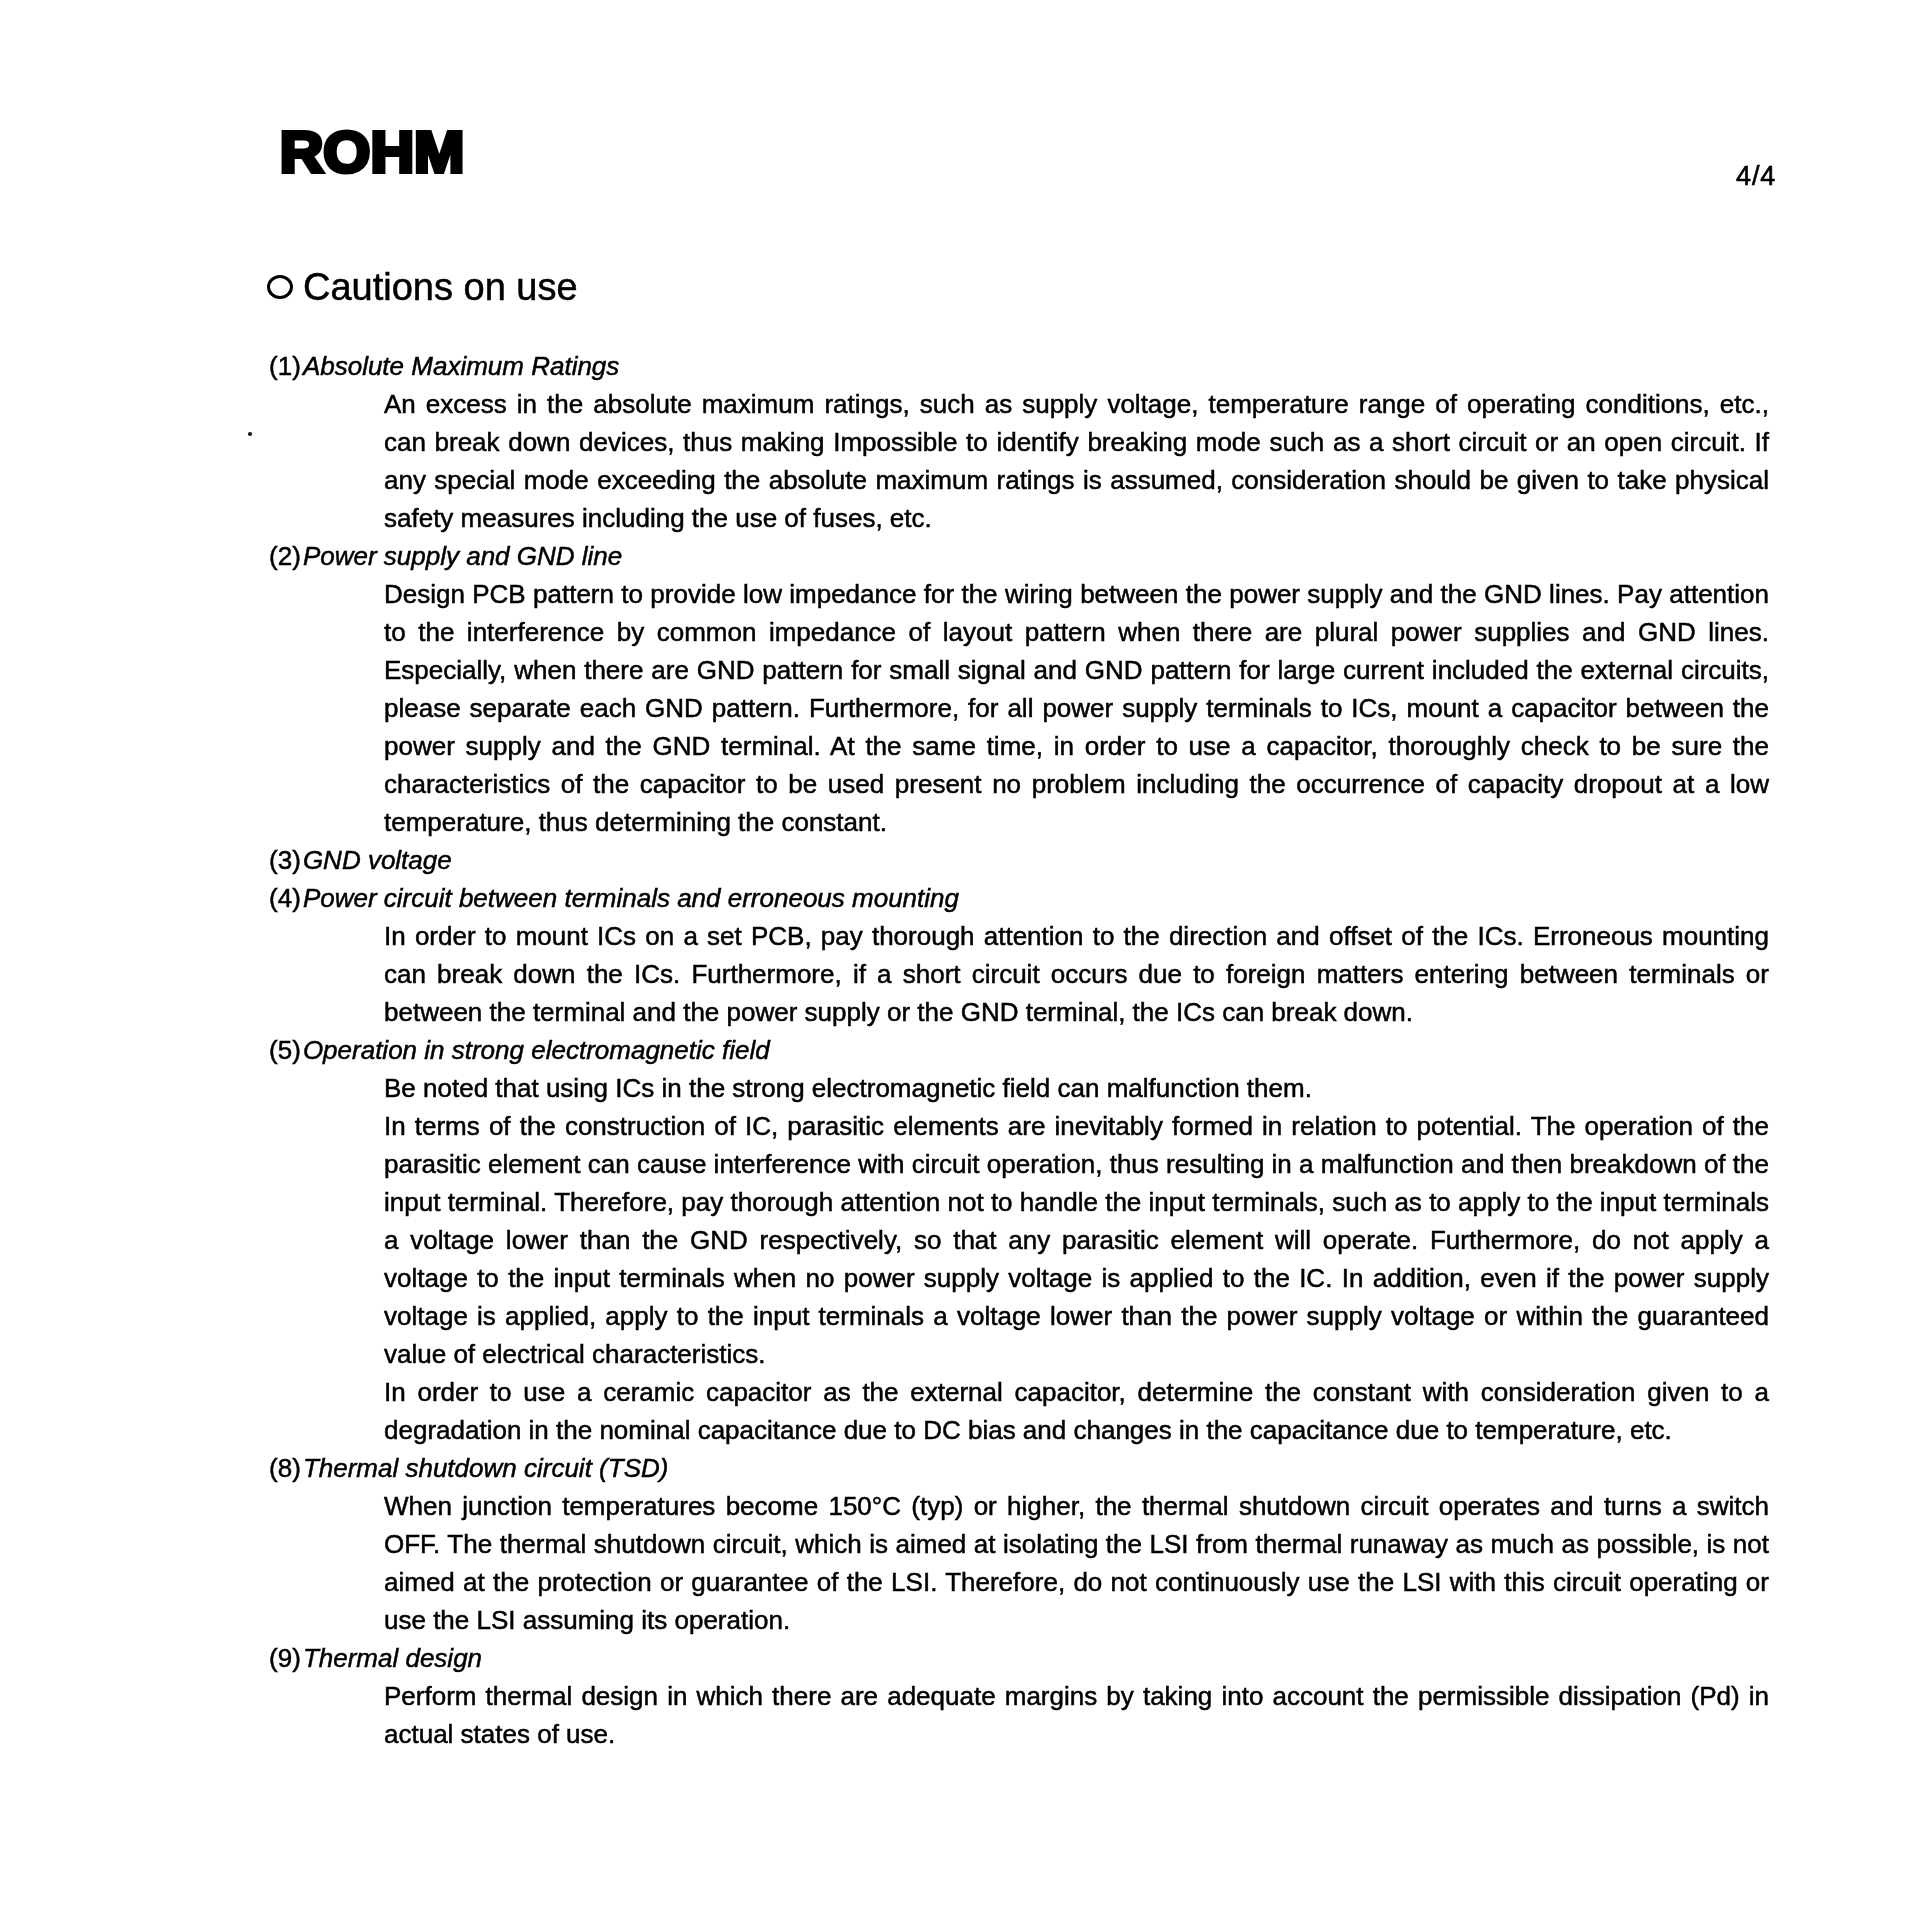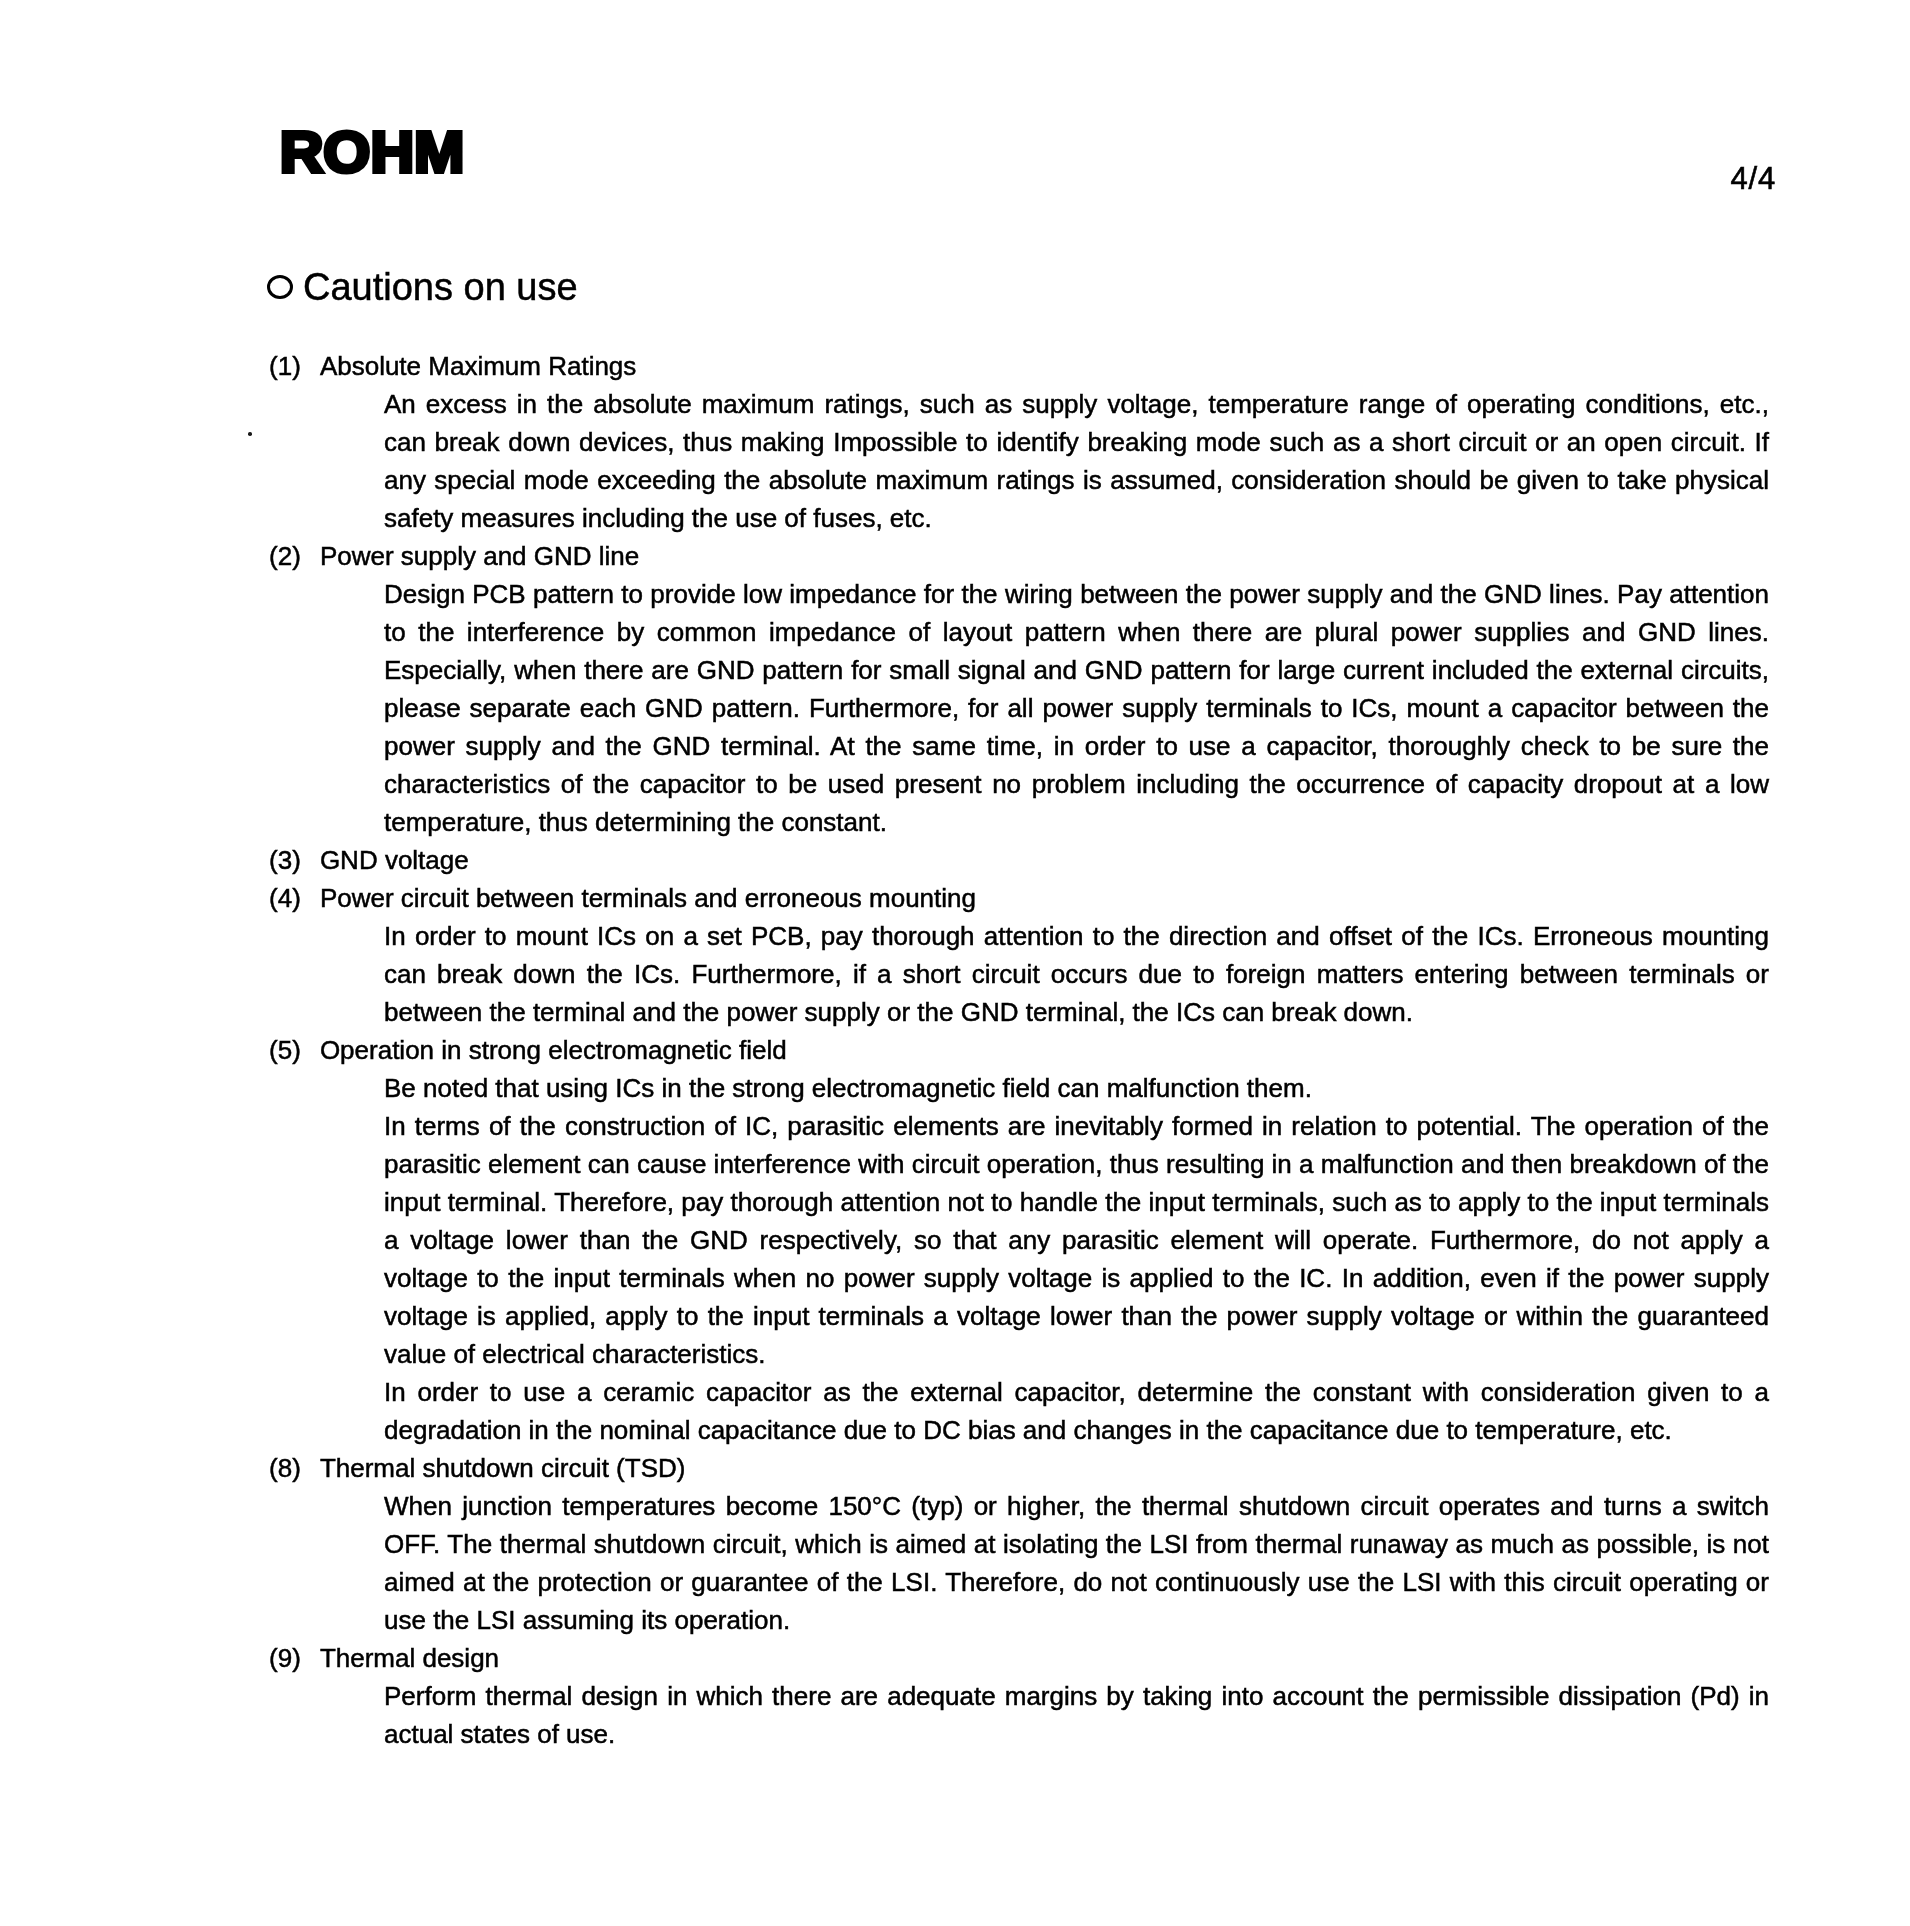--- a/index.html
+++ b/index.html
@@ -7,21 +7,21 @@
     width: 1911px; height: 2700px; position: relative;
     font-family: "Liberation Sans", "DejaVu Sans", sans-serif;
     color: #000;
   }
   .page { position: absolute; inset: 0; background: #fff; overflow: hidden; }
 
   
   .logo { position: absolute; left: 279px; top: 129px; width: 190px; height: 46px; }
   .page-number {
     position: absolute; left: 1703px; top: 161px; width: 73px;
-    font-size: 31px; text-align: right; letter-spacing: 0.8px;
+    font-size: 27px; text-align: right; letter-spacing: 0.8px;
     -webkit-text-stroke: 0.6px #000;
   }
 
   
   .section-title-row {
     position: absolute; left: 267px; top: 270px;
     display: flex; align-items: flex-start; gap: 10px;
     font-size: 38px; -webkit-text-stroke: 0.5px #000;
   }
   .circle-bullet {
@@ -33,21 +33,21 @@
   .section-title-text { line-height: 35px; }
 
   
   .content {
     position: absolute; left: 266px; top: 347px; width: 1483px;
     font-size: 26px; line-height: 38px;
     -webkit-text-stroke: 0.5px #000;
   }
   .caution-item { margin: 0; }
   .item-heading { padding-left: 3.1px; white-space: nowrap; }
-  .item-heading .caution-title { margin-left: 19px; }
+  .item-heading .caution-title { margin-left: 2px; font-style: italic; }
   .item-body {
     margin-left: 118px; width: 1385px;
     text-align: justify; text-justify: inter-word;
   }
 
   
   .speck {
     position: absolute; background: #1a1a1a; border-radius: 50%;
   }
   .speck-1 { left: 248px; top: 432px; width: 3.5px; height: 3.5px; }

